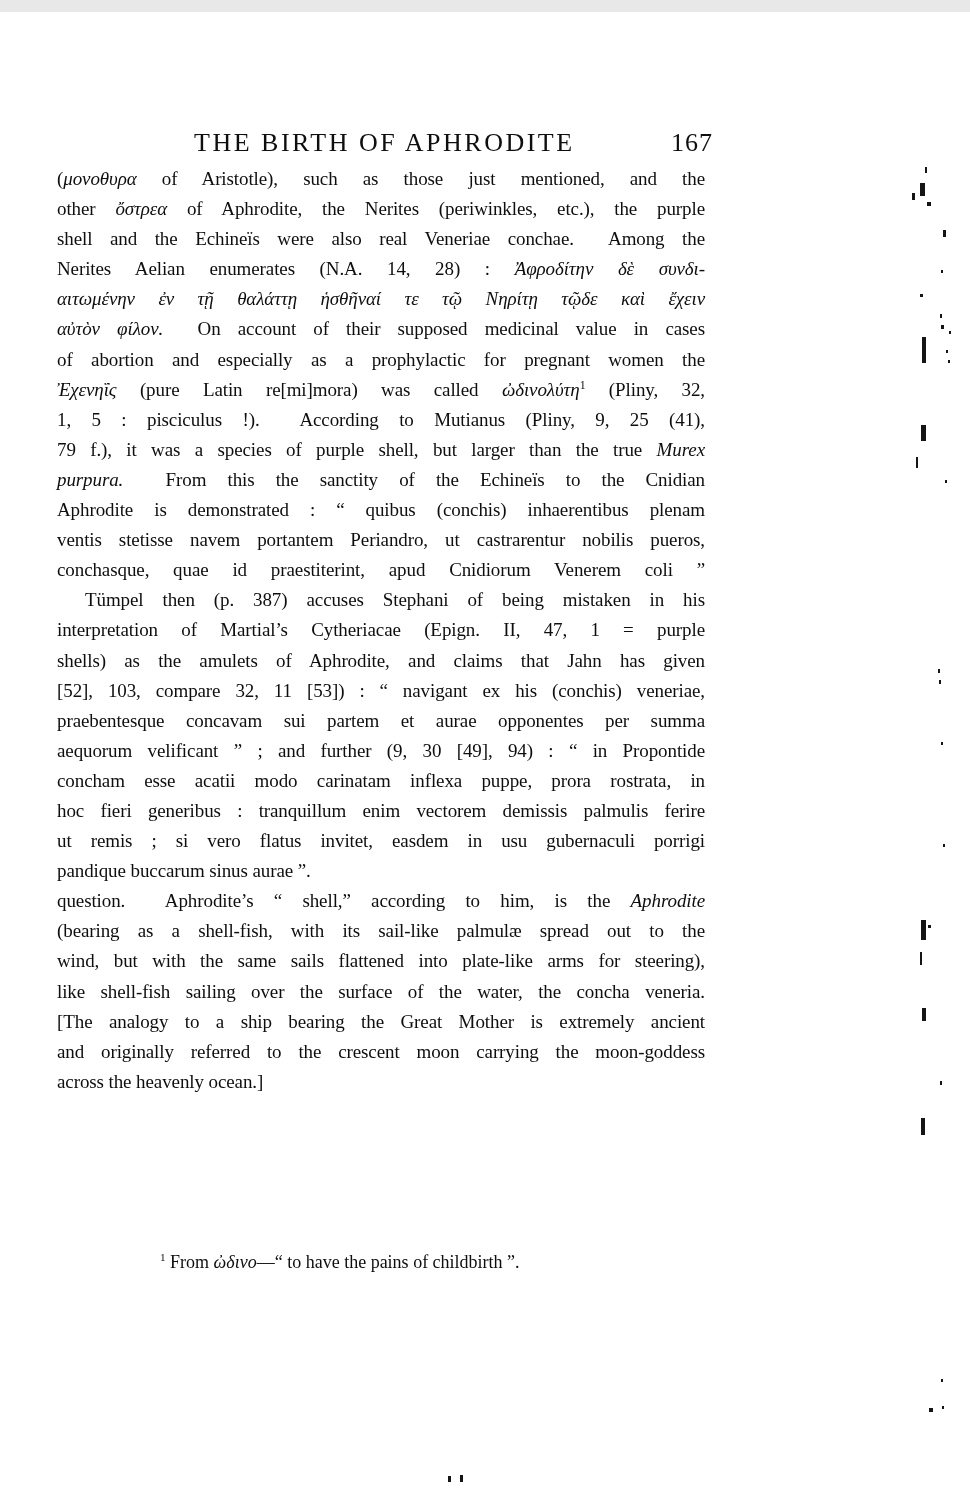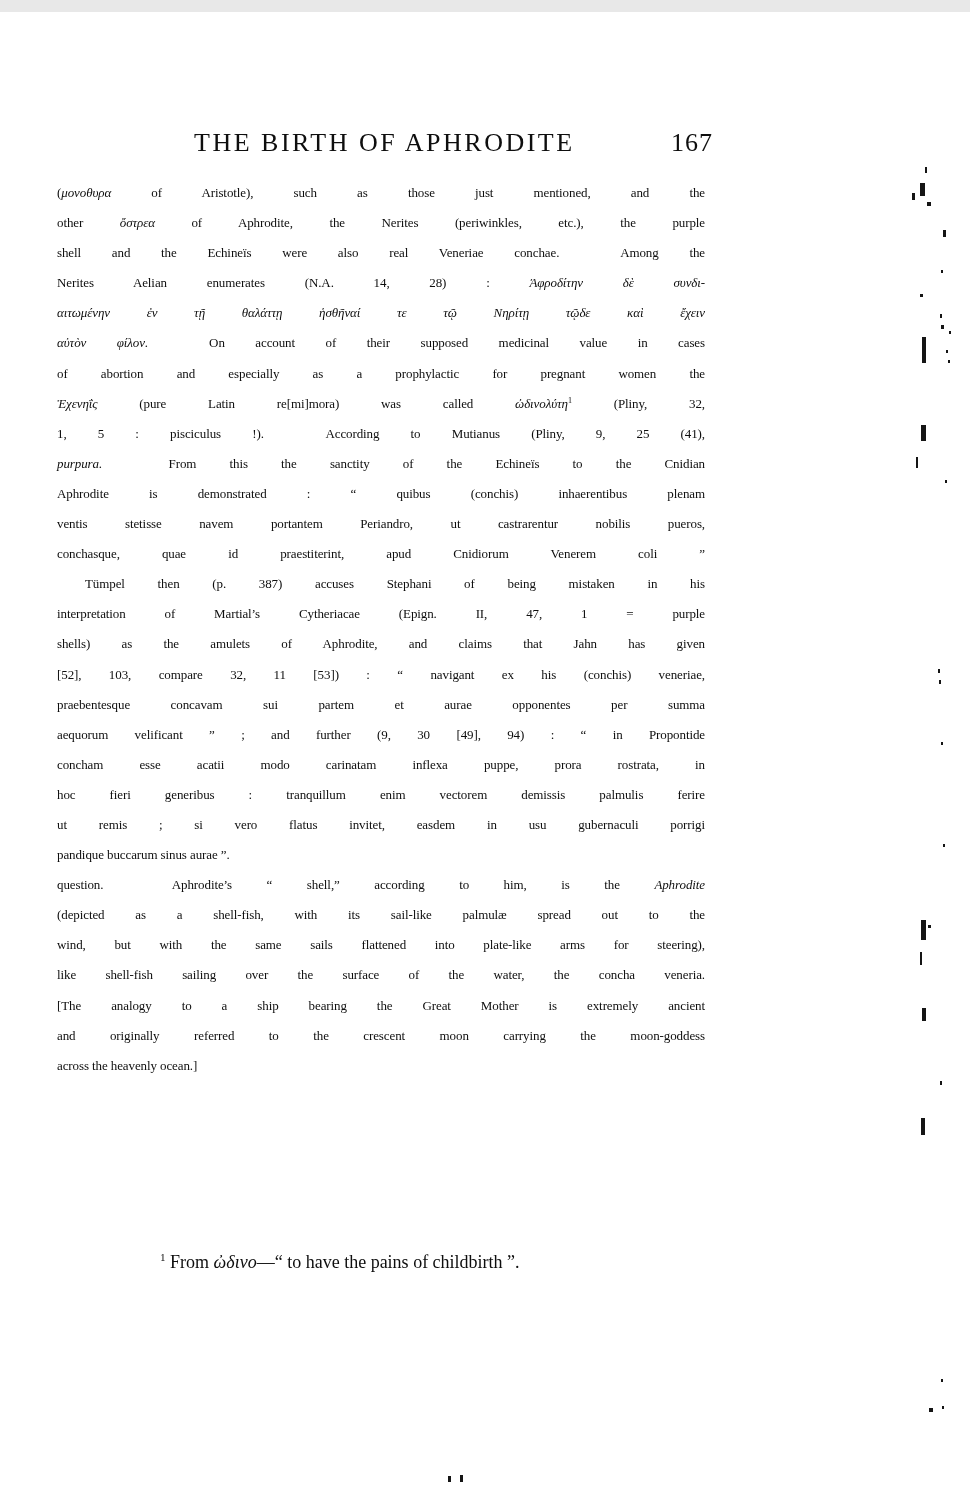--- a/index.html
+++ b/index.html
@@ -14,22 +14,22 @@
   }
   .header-title{
     position:absolute;left:194px;top:116px;
     font-size:26px;letter-spacing:2.5px;white-space:nowrap;
   }
   .header-page{
     position:absolute;left:671px;top:116px;
     font-size:26px;letter-spacing:1px;
   }
   .body-text{
-    position:absolute;left:57px;top:166px;width:648px;
-    font-size:13px;letter-spacing:-0.1px;
+    position:absolute;left:57px;top:152px;width:648px;
+    font-size:19px;letter-spacing:-0.1px;
   }
   .line{
     height:30.1px;line-height:30.1px;
     text-align:justify;text-align-last:justify;
   }
   .line.nojust{text-align:left;text-align-last:left;}
   .line.indent{text-indent:28px;}
   .gk,.it{font-style:italic;}
   .sup{vertical-align:super;font-size:0.62em;line-height:0;}
   .footnote{
@@ -48,36 +48,37 @@
   <div class="body-text">
       <div class="line">(<span class="gk">μονοθυρα</span> of Aristotle), such as those just mentioned, and the</div>
       <div class="line">other <span class="gk">ὄστρεα</span> of Aphrodite, the Nerites (periwinkles, etc.), the purple</div>
       <div class="line">shell and the Echineïs were also real Veneriae conchae.&nbsp; Among the</div>
       <div class="line">Nerites Aelian enumerates (N.A. 14, 28) : <span class="gk">Ἀφροδίτην δὲ συνδι-</span></div>
       <div class="line"><span class="gk">αιτωμένην ἐν τῇ θαλάττῃ ἡσθῆναί τε τῷ Νηρίτῃ τῷδε καὶ ἔχειν</span></div>
       <div class="line"><span class="gk">αὐτὸν φίλον.</span>&nbsp; On account of their supposed medicinal value in cases</div>
       <div class="line">of abortion and especially as a prophylactic for pregnant women the</div>
       <div class="line"><span class="gk">Ἐχενηΐς</span> (pure Latin re[mi]mora) was called <span class="gk">ὠδινολύτη</span><span class="sup">1</span> (Pliny, 32,</div>
       <div class="line">1, 5 : pisciculus !).&nbsp; According to Mutianus (Pliny, 9, 25 (41),</div>
+      <div class="line">79 f.), it was a species of purple shell, but larger than the true <span class="it">Murex</span></div>
       <div class="line"><span class="it">purpura.</span>&nbsp; From this the sanctity of the Echineïs to the Cnidian</div>
       <div class="line">Aphrodite is demonstrated : “ quibus (conchis) inhaerentibus plenam</div>
       <div class="line">ventis stetisse navem portantem Periandro, ut castrarentur nobilis pueros,</div>
       <div class="line">conchasque, quae id praestiterint, apud Cnidiorum Venerem coli ”</div>
       <div class="line indent">Tümpel then (p. 387) accuses Stephani of being mistaken in his</div>
       <div class="line">interpretation of Martial’s Cytheriacae (Epign. II, 47, 1 = purple</div>
       <div class="line">shells) as the amulets of Aphrodite, and claims that Jahn has given</div>
       <div class="line">[52], 103, compare 32, 11 [53]) : “ navigant ex his (conchis) veneriae,</div>
       <div class="line">praebentesque concavam sui partem et aurae opponentes per summa</div>
       <div class="line">aequorum velificant ” ; and further (9, 30 [49], 94) : “ in Propontide</div>
       <div class="line">concham esse acatii modo carinatam inflexa puppe, prora rostrata, in</div>
       <div class="line">hoc fieri generibus : tranquillum enim vectorem demissis palmulis ferire</div>
       <div class="line">ut remis ; si vero flatus invitet, easdem in usu gubernaculi porrigi</div>
       <div class="line nojust">pandique buccarum sinus aurae ”.</div>
       <div class="line">question.&nbsp; Aphrodite’s “ shell,” according to him, is the <span class="it">Aphrodite</span></div>
-      <div class="line">(depicted as a shell-fish, with its sail-like palmulæ spread out to the</div>
+      <div class="line">(bearing as a shell-fish, with its sail-like palmulæ spread out to the</div>
       <div class="line">wind, but with the same sails flattened into plate-like arms for steering),</div>
       <div class="line">like shell-fish sailing over the surface of the water, the concha veneria.</div>
       <div class="line">[The analogy to a ship bearing the Great Mother is extremely ancient</div>
       <div class="line">and originally referred to the crescent moon carrying the moon-goddess</div>
       <div class="line nojust">across the heavenly ocean.]</div>
     </div>
 
   <div class="footnote"><span class="sup">1</span> From <span class="gk">ὠδινο</span>—“ to have the pains of childbirth ”.</div>
 
   <div id="noise-layer">

